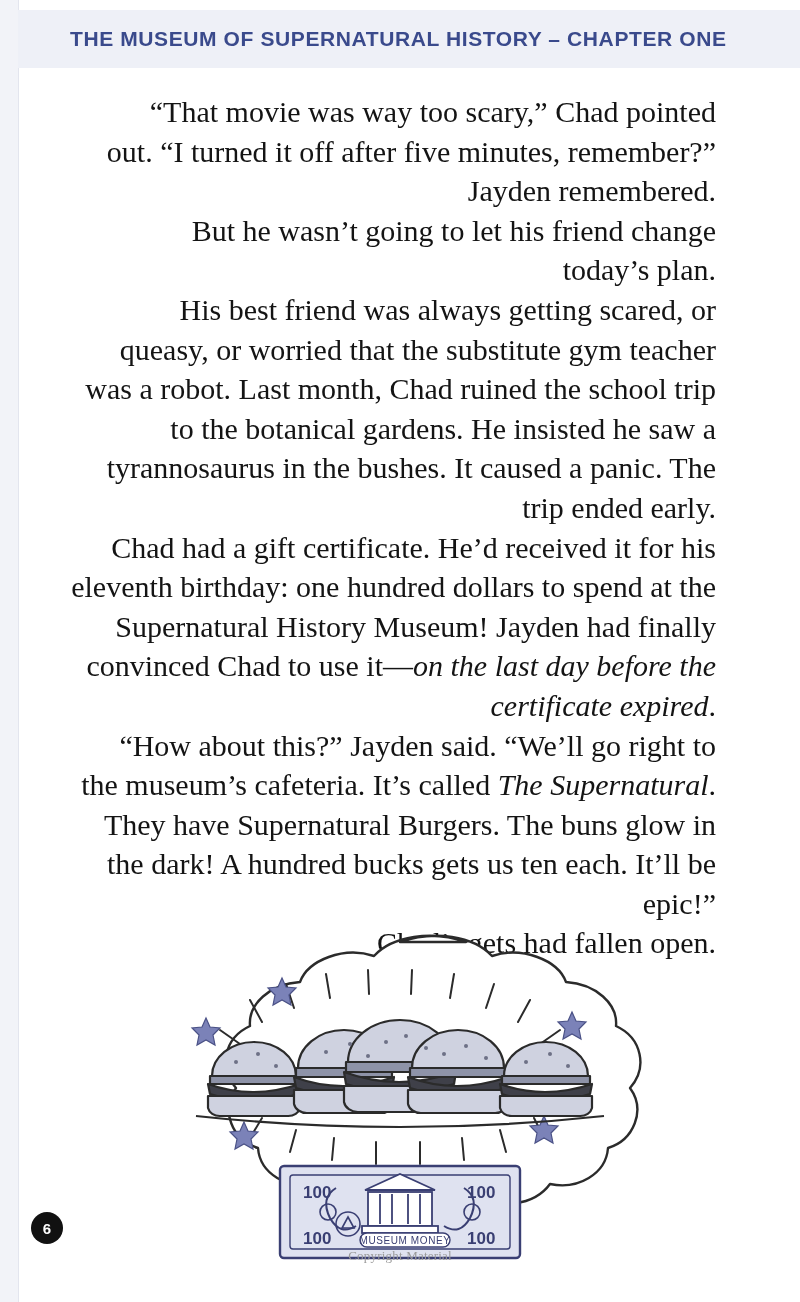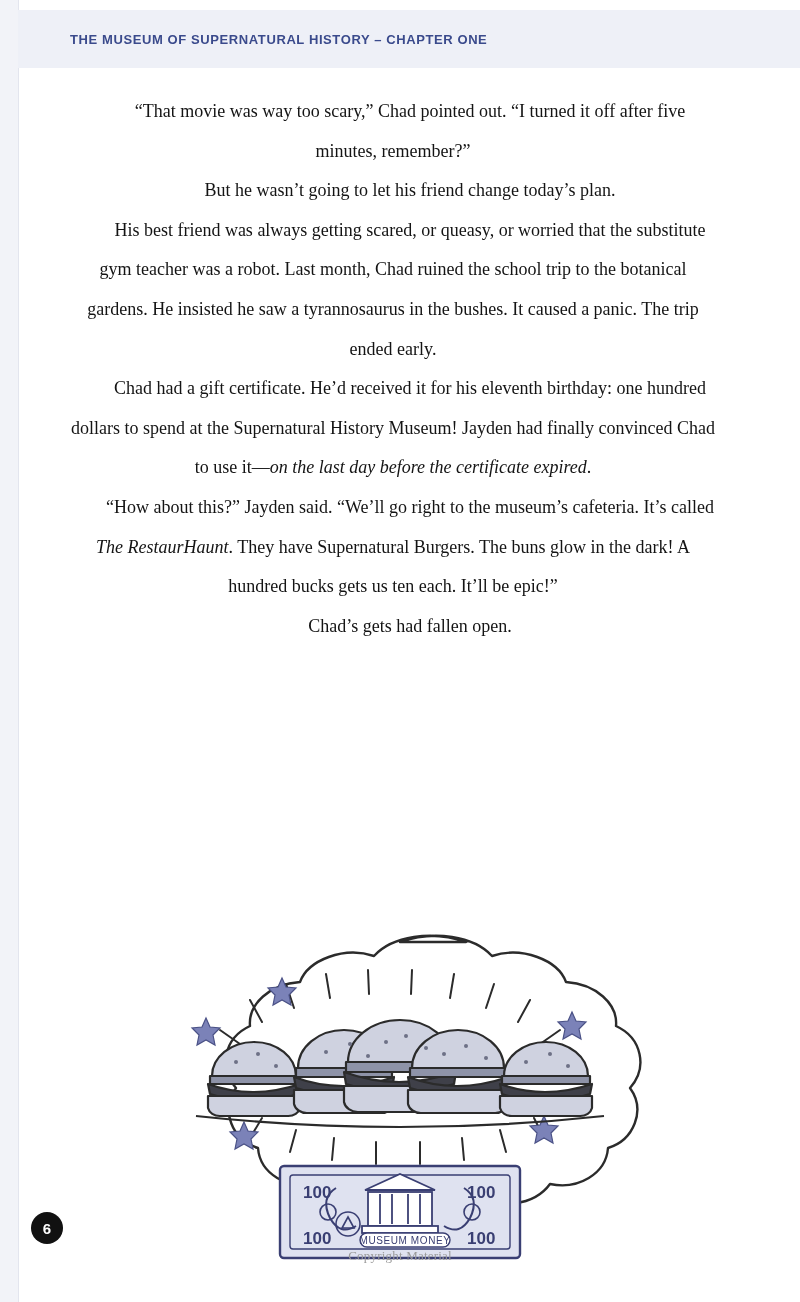--- a/index.html
+++ b/index.html
@@ -59,34 +59,34 @@
     right: 0;
     height: 58px;
     background: #eef0f7;
     display: flex;
     align-items: center;
   }
   .running-head {
     margin-left: 52px;
     font-family: "Liberation Sans", sans-serif;
     font-weight: bold;
-    font-size: 13px;
+    font-size: 21px;
     letter-spacing: 0.6px;
     color: #3a4a8c;
     text-transform: uppercase;
     white-space: nowrap;
   }
   .body-text {
     position: absolute;
     top: 92px;
     left: 70px;
     width: 646px;
-    font-size: 18px;
+    font-size: 30px;
     line-height: 39.6px;
-    text-align: center;
+    text-align: right;
     color: #141414;
   }
   .body-text p {
     margin: 0;
     text-indent: 0;
   }
   .body-text p.indent {
     text-indent: 34px;
   }
   .body-text em {
@@ -126,24 +126,25 @@
   <div class="left-edge"></div>
 
   <div class="watermark-top">Copyright&nbsp;Material</div>
 
   <div class="header-band">
     <div class="running-head">THE MUSEUM OF SUPERNATURAL HISTORY – CHAPTER ONE</div>
   </div>
 
   <div class="body-text">
     <p class="indent" id="para-0">“That movie was way too scary,” Chad pointed out. “I turned it off after five minutes, remember?”</p>
+    <p class="indent" id="para-1">Jayden remembered.</p>
     <p class="indent" id="para-3">But he wasn’t going to let his friend change today’s plan.</p>
     <p class="indent" id="para-2">His best friend was always getting scared, or queasy, or worried that the substitute gym teacher was a robot. Last month, Chad ruined the school trip to the botanical gardens. He insisted he saw a tyrannosaurus in the bushes. It caused a panic. The trip ended early.</p>
     <p class="indent" id="para-4">Chad had a gift certificate. He’d received it for his eleventh birthday: one hundred dollars to spend at the Supernatural History Museum! Jayden had finally convinced Chad to use it—<em>on the last day before the certificate expired</em>.</p>
-    <p class="indent" id="para-5">“How about this?” Jayden said. “We’ll go right to the museum’s cafeteria. It’s called <em>The RestaurHaunt</em>. They have Supernatural Burgers. The buns glow in the dark! A hundred bucks gets us ten each. It’ll be epic!”</p>
+    <p class="indent" id="para-5">“How about this?” Jayden said. “We’ll go right to the museum’s cafeteria. It’s called <em>The Supernatural</em>. They have Supernatural Burgers. The buns glow in the dark! A hundred bucks gets us ten each. It’ll be epic!”</p>
     <p class="indent" id="para-6">Chad’s gets had fallen open.</p>
   </div>
 
   <div class="illustration">
     <svg viewBox="0 0 600 345" width="600" height="345" xmlns="http://www.w3.org/2000/svg">
 
       <g fill="#ffffff" stroke="#2b2b2b" stroke-width="2.4" stroke-linejoin="round">
         <path d="M300 16
                  c 34 -12 74 -6 92 14
                  c 30 -10 66 4 74 26

